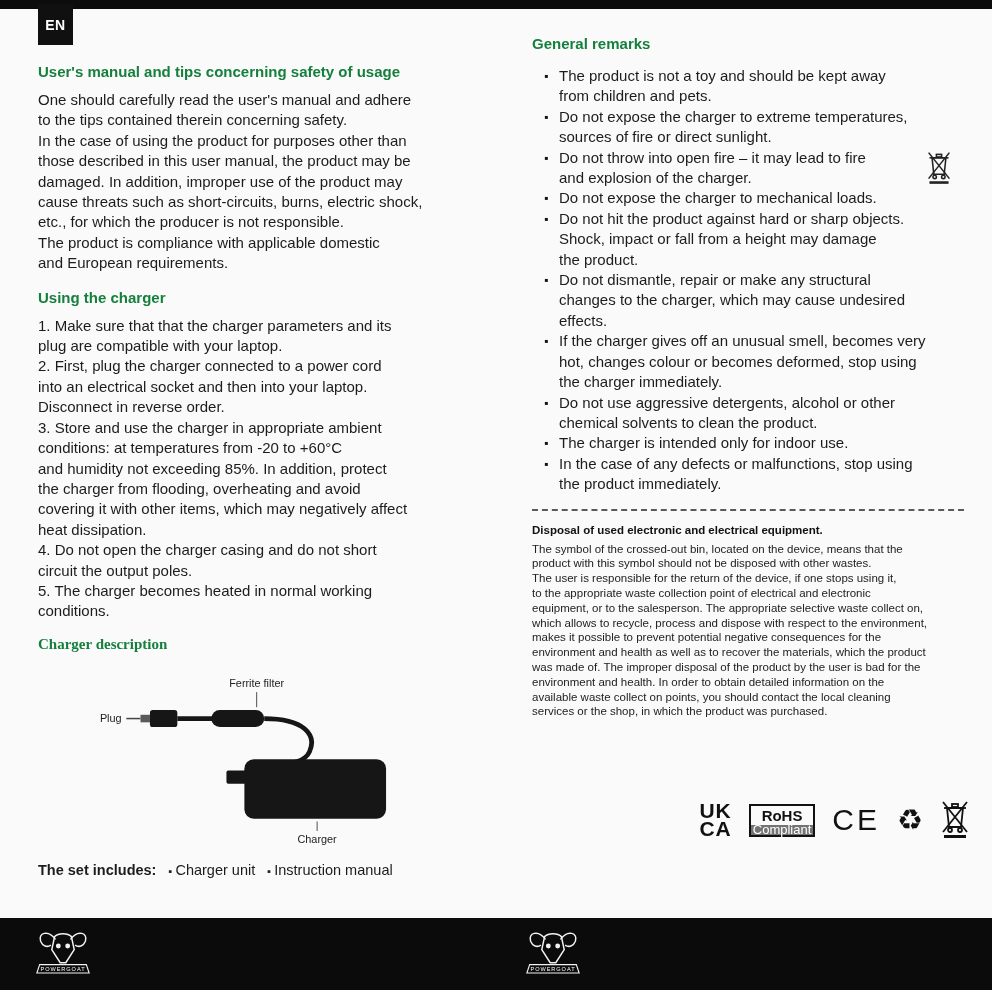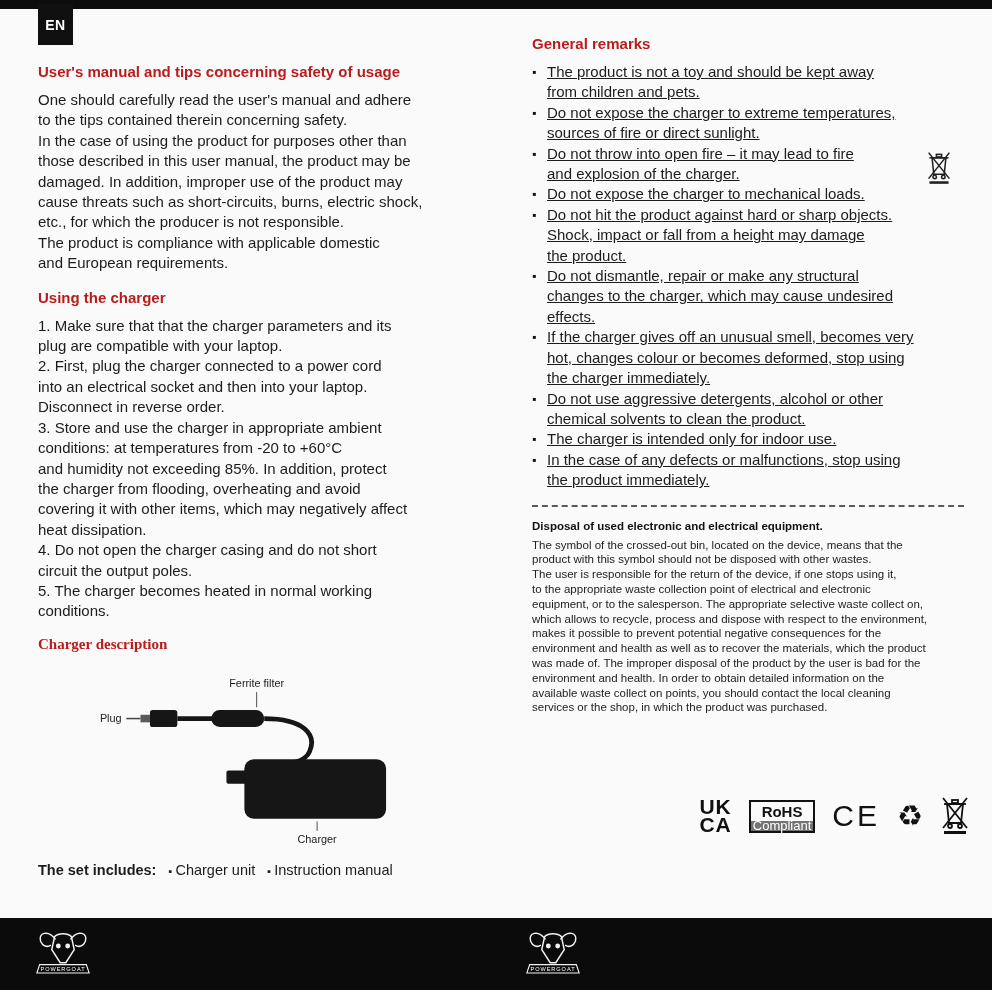--- a/index.html
+++ b/index.html
@@ -12,27 +12,27 @@
   .top-bar { position:absolute; top:0; left:0; width:992px; height:9px; background:#0c0c0c; }
   .lang-badge {
     position:absolute; top:4px; left:38px; width:35px; height:41px;
     background:#101010; color:#fff; font-weight:bold; font-size:14px;
     display:flex; align-items:center; justify-content:center; letter-spacing:.5px;
   }
   .col { position:absolute; }
   .col-left  { left:38px;  top:62px; width:460px; }
   .col-right { left:532px; top:34px; width:440px; }
 
-  h2 { font-size:15px; font-weight:bold; color:#b91c1c; margin:0 0 8px 0; line-height:20px; }
+  h2 { font-size:15px; font-weight:bold; color:#15803d; margin:0 0 8px 0; line-height:20px; }
   h2.mt { margin-top:14px; }
   h2.mt2 { margin-top:12px;font-family:Liberation Serif, serif; }
   .body-text, .step { font-size:15px; line-height:20.4px; margin:0; white-space:pre-line; }
   .body-text { margin-bottom:0; }
 
-  ul.remarks { list-style:none; margin:0; padding:0;text-decoration:underline; }
+  ul.remarks { list-style:none; margin:12px; padding:0; }
   ul.remarks li {
     position:relative; padding-left:15px; font-size:15px; line-height:20.4px;
     white-space:pre-line;
   }
   ul.remarks li::before {
     content:"▪"; position:absolute; left:0; top:0; font-size:12px; line-height:20.4px; color:#111;
   }
 
   .dashed-sep { margin-top:14px; border-top:2px dashed #5a5a5a; height:0; width:432px; }
   .disposal-heading { font-size:11.5px; font-weight:bold; color:#111; margin:13px 0 6px 0; }

